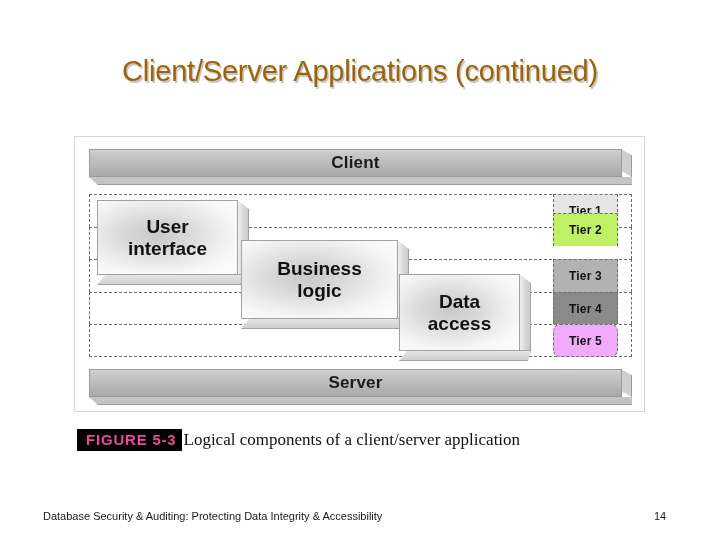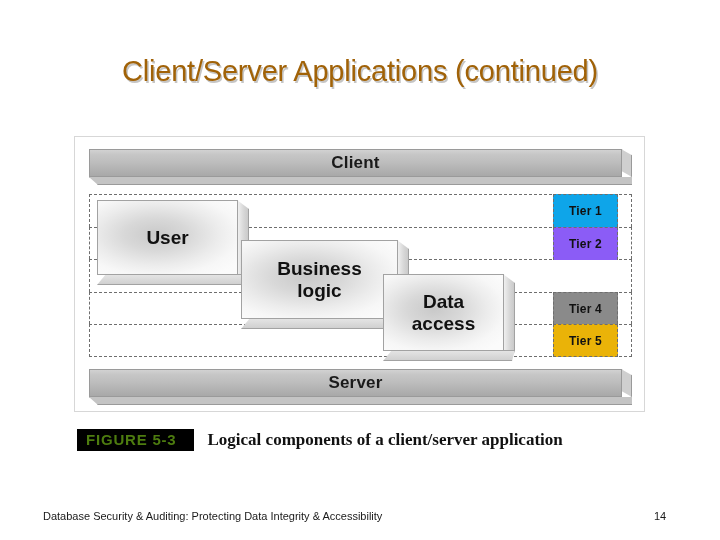--- a/index.html
+++ b/index.html
@@ -191,46 +191,46 @@
     box-sizing: border-box;
     clip-path: polygon(9px 0, 100% 0, calc(100% - 3px) 100%, 0 100%);
   }
 
   #box-user-interface { left: 22px; top: 63px; width: 152px; height: 85px; }
   #box-user-interface .comp-line { font-size: 19px; }
 
   #box-business-logic { left: 166px; top: 103px; width: 168px; height: 89px; }
   #box-business-logic .comp-line { font-size: 19px; }
 
-  #box-data-access { left: 308px; top: 137px; width: 132px; height: 87px; }
+  #box-data-access { left: 324px; top: 137px; width: 132px; height: 87px; }
   #box-data-access .comp-line { font-size: 19px; }
 
   
   #figure-caption {
     position: absolute;
     left: 77px;
     top: 429px;
     display: flex;
     align-items: center;
   }
   #figure-tag {
     background: #000000;
-    color: #4d7c0f;
+    color: #ec4899;
     font-family: "Liberation Sans", sans-serif;
     font-size: 15px;
     font-weight: bold;
     letter-spacing: 0.8px;
-    padding: 3px 17px 4px 9px;
+    padding: 3px 5px 4px 9px;
     line-height: 1;
   }
   #figure-caption-text {
-    margin-left: 14px;
+    margin-left: 2px;
     font-family: "Liberation Serif", serif;
     font-size: 17px;
-    font-weight: bold;
+    font-weight: normal;
     color: #111111;
     white-space: nowrap;
   }
 
   
   #footer-text {
     position: absolute;
     left: 43px;
     top: 510px;
     font-size: 11px;
@@ -268,20 +268,21 @@
     <div class="tier-band" style="top:65.2px;"></div>
     <div class="tier-band" style="top:97.8px;"></div>
     <div class="tier-band last" style="top:130.4px;"></div>
   </div>
 
   <div class="comp-box" id="box-user-interface">
     <div class="comp-bottom"></div>
     <div class="comp-side"></div>
     <div class="comp-face">
       <div class="comp-line">User</div>
+      <div class="comp-line">interface</div>
     </div>
   </div>
 
   <div class="comp-box" id="box-business-logic">
     <div class="comp-bottom"></div>
     <div class="comp-side"></div>
     <div class="comp-face">
       <div class="comp-line">Business</div>
       <div class="comp-line">logic</div>
     </div>
@@ -290,30 +291,33 @@
   <div class="comp-box" id="box-data-access">
     <div class="comp-bottom"></div>
     <div class="comp-side"></div>
     <div class="comp-face">
       <div class="comp-line">Data</div>
       <div class="comp-line">access</div>
     </div>
   </div>
 
   <div id="tier-labels">
-    <div class="tier-swatch" style="top:0px;background:#0ea5e9;">
+    <div class="tier-swatch" style="top:0px;background:#e5e5e5;">
       <span>Tier 1</span>
     </div>
-    <div class="tier-swatch" style="top:33px;background:#8b5cf6;">
+    <div class="tier-swatch" style="top:19px;background:#bef264;">
       <span>Tier 2</span>
+    </div>
+    <div class="tier-swatch" style="top:65.2px;background:#b2b2b2;">
+      <span>Tier 3</span>
     </div>
     <div class="tier-swatch" style="top:97.8px;background:#8a8a8a;">
       <span>Tier 4</span>
     </div>
-    <div class="tier-swatch last" style="top:130.4px;background:#eab308;">
+    <div class="tier-swatch last" style="top:130.4px;background:#f0abfc;border-radius:7px;">
       <span>Tier 5</span>
     </div>
   </div>
 
   <div class="bar-3d" id="server-bar">
     <div class="bar-bottom"></div>
     <div class="bar-side"></div>
     <div class="bar-face">
       <span class="bar-label">Server</span>
     </div>

